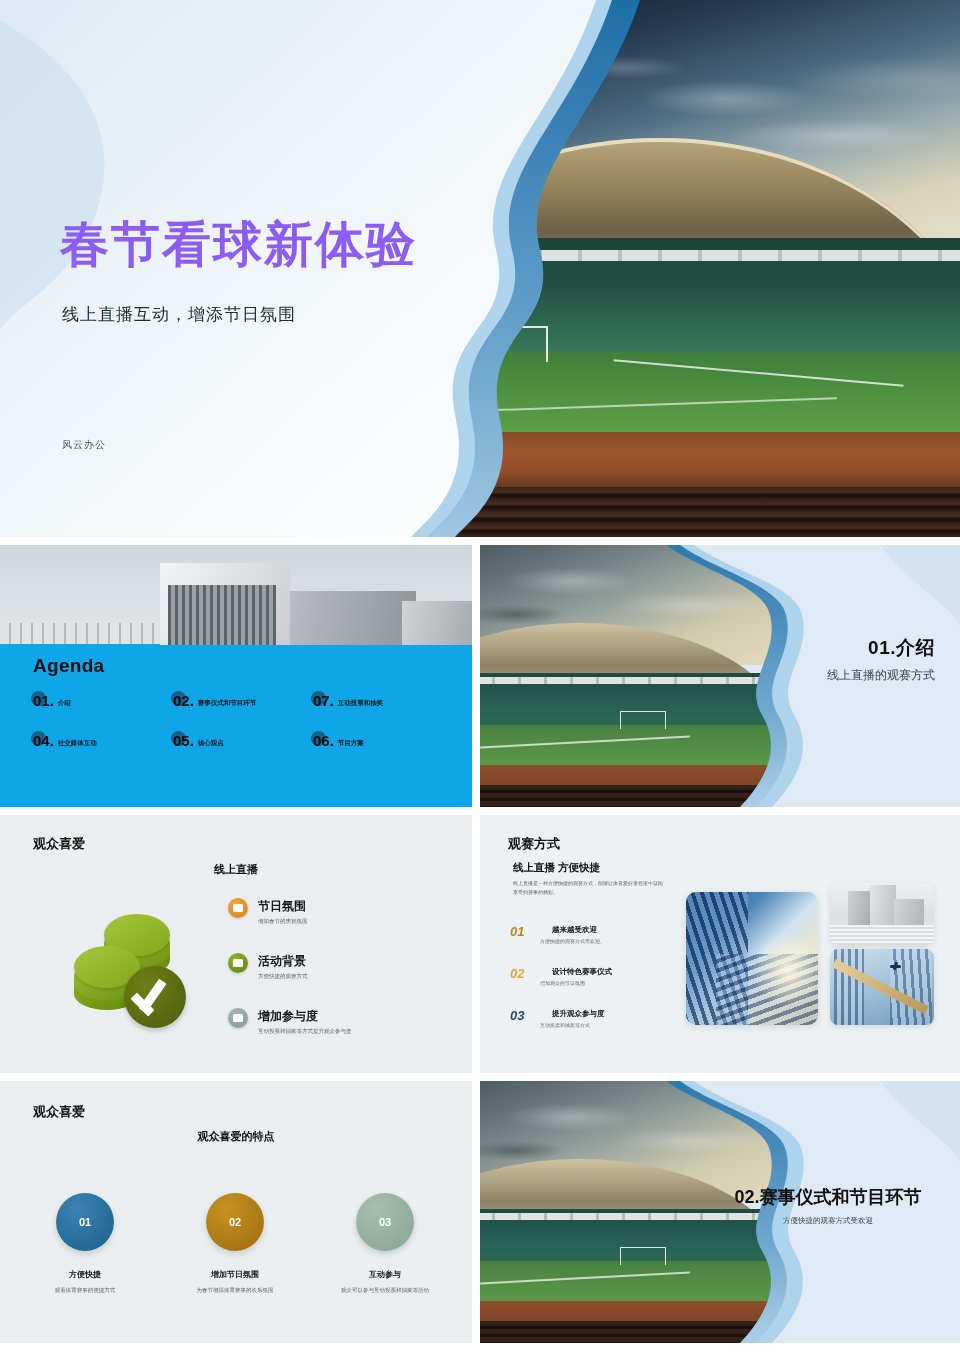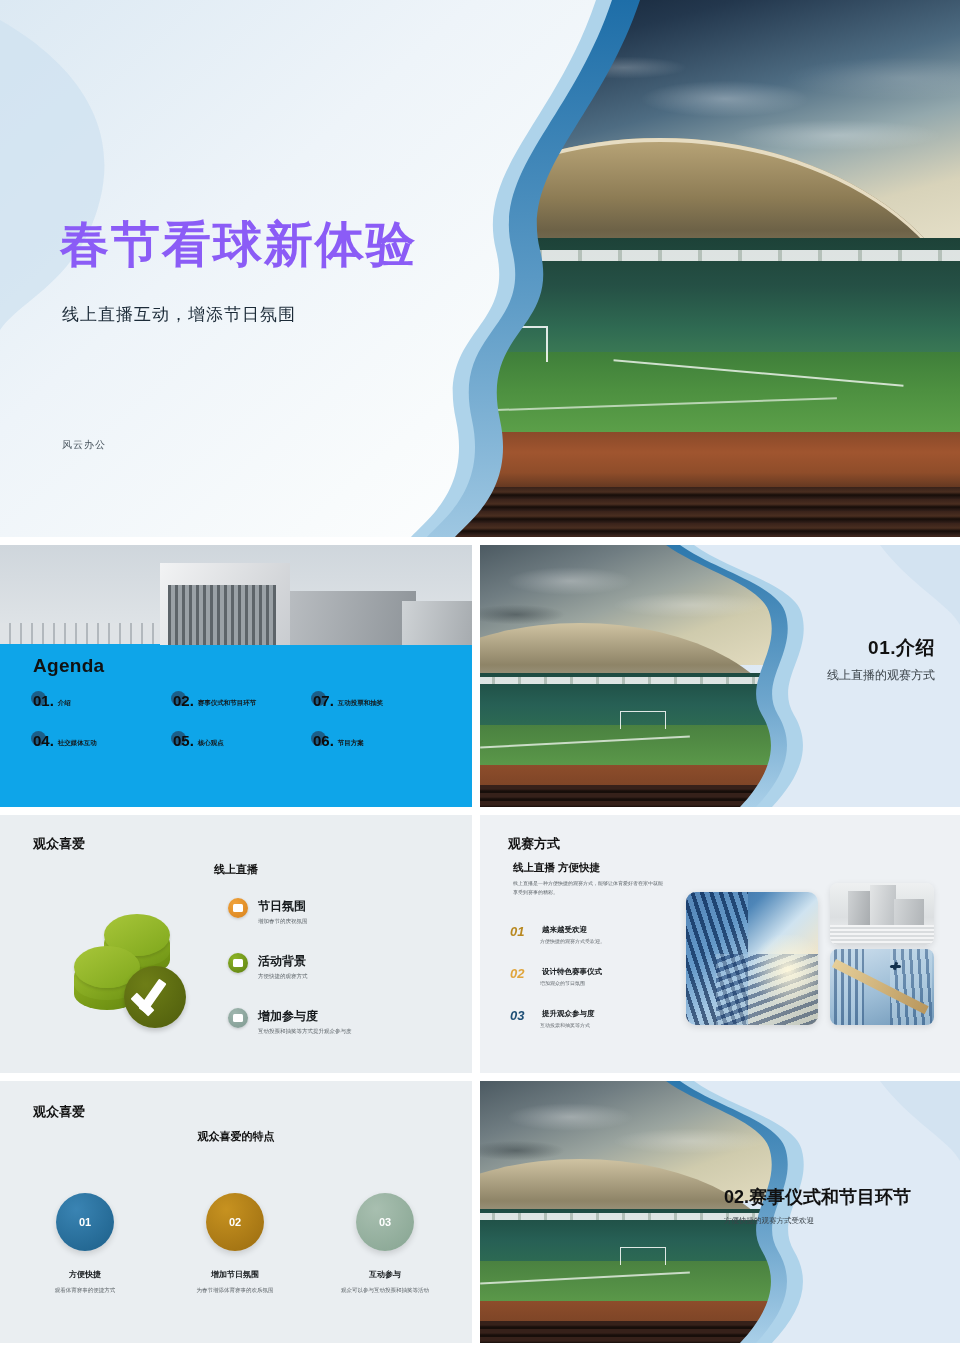--- a/index.html
+++ b/index.html
@@ -120,21 +120,21 @@
   #s5{left:480px;top:815px;width:480px;height:258px;background:#eef1f4;}
   .s5-title{position:absolute;left:28px;top:20px;font-size:13px;font-weight:bold;color:#111;}
   .s5-h2{position:absolute;left:33px;top:46px;font-size:10.5px;font-weight:bold;color:#111;}
   .s5-p{position:absolute;left:33px;top:64px;width:150px;font-size:5px;color:#5d6469;line-height:1.75;}
   .s5-steps{position:absolute;left:30px;top:110px;width:180px;}
   .s5-step{display:flex;align-items:flex-start;margin-bottom:23px;}
   .s5-n{font-size:13px;font-weight:bold;font-style:italic;line-height:1;width:22px;flex:0 0 22px;}
   .n1{color:#b8881f;}
   .n2{color:#e0a53c;}
   .n3{color:#1e4f76;}
-  .s5-tt{font-size:7.5px;font-weight:bold;color:#15191c;margin-left:10px;font-family:Liberation Mono, monospace;}
+  .s5-tt{font-size:7.5px;font-weight:bold;color:#15191c;margin-left:20px;font-family:Liberation Mono, monospace;}
   .s5-pp{font-size:5px;color:#646a6f;margin-top:3px;margin-left:8px;}
   .s5-img-big{position:absolute;left:206px;top:77px;width:132px;height:133px;border-radius:10px;overflow:hidden;
      box-shadow:0 2px 7px rgba(0,0,0,.12);
      background:linear-gradient(135deg,#2f5e95 0%,#4e86b8 30%,#cfe3f0 52%,#f4e5c4 76%,#d8c79c 100%);}
   .glassA{position:absolute;left:0;top:0;width:62px;height:133px;
      background:repeating-linear-gradient(72deg,rgba(20,52,96,.75) 0 4px,rgba(120,170,215,.5) 4px 9px);}
   .glassB{position:absolute;left:30px;top:62px;width:110px;height:75px;
      background:repeating-linear-gradient(-20deg,rgba(35,70,120,.6) 0 4px,rgba(170,200,225,.45) 4px 9px);}
   .sunflare{position:absolute;right:-10px;bottom:20px;width:80px;height:70px;
      background:radial-gradient(circle,rgba(255,248,220,.95),rgba(255,230,170,0) 70%);}
@@ -161,21 +161,21 @@
   .s6-circ{width:58px;height:58px;border-radius:50%;margin:0 auto;color:#fff;font-size:11px;font-weight:bold;
      display:flex;align-items:center;justify-content:center;box-shadow:0 3px 6px rgba(0,0,0,.14);}
   .c-blue{background:radial-gradient(circle at 35% 28%,#3a84b3,#1c5f89);}
   .c-gold{background:radial-gradient(circle at 35% 28%,#c79220,#9a6c10);}
   .c-sage{background:radial-gradient(circle at 35% 28%,#a8bfb0,#86a491);}
   .s6-h{font-size:8px;font-weight:bold;color:#15191c;margin-top:18px;}
   .s6-p{font-size:5.5px;color:#5d6469;margin-top:6px;line-height:1.7;padding:0 20px;}
 
   
   #s7{left:480px;top:1081px;width:480px;height:262px;background:#dfeaf4;}
-  .sec2-text{position:absolute;right:16px;top:105px;text-align:left;width:220px;}
+  .sec2-text{position:absolute;right:22px;top:105px;text-align:center;width:220px;}
   .sec2-h{font-size:18px;font-weight:bold;color:#111;line-height:1.28;}
   .sec2-s{font-size:7.5px;color:#3b4349;margin-top:7px;}
 </style>
 </head>
 <body>
 
 <div class="deck">
 
   <div class="slide" id="s1">
     <div class="sky-photo">

